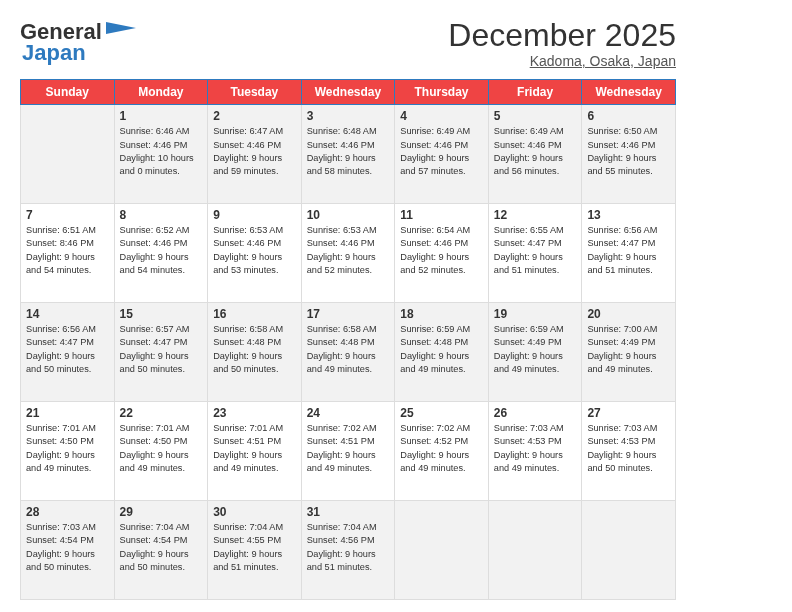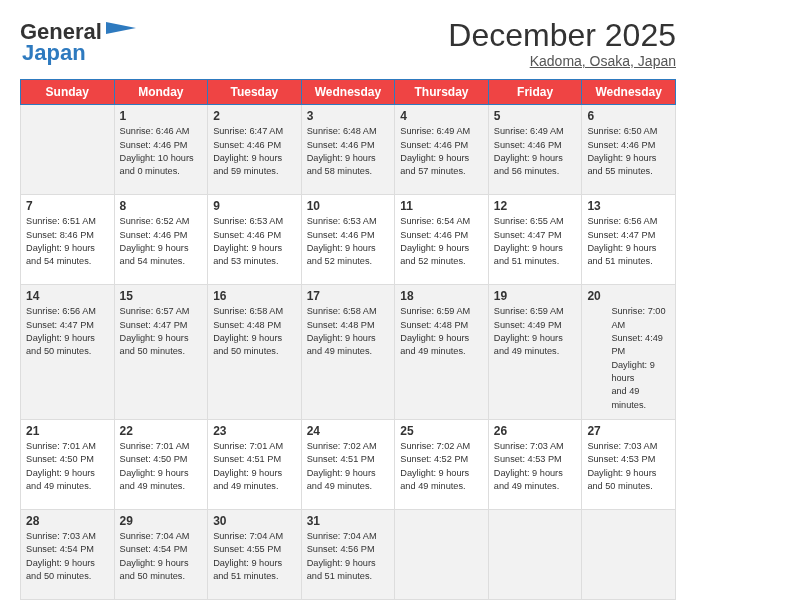--- a/index.html
+++ b/index.html
@@ -250,21 +250,21 @@
           </td>
           <td>
             <span class="day-num">19</span>
             <div class="day-info" style="white-space: pre-line;">Sunrise: 6:59 AM
 Sunset: 4:49 PM
 Daylight: 9 hours
 and 49 minutes.</div>
           </td>
           <td>
             <span class="day-num">20</span>
-            <div class="day-info" style="white-space: pre-line; margin-left: 24px;">Sunrise: 7:00 AM
+            <div class="day-info" style="white-space: pre-line;">Sunrise: 7:00 AM
 Sunset: 4:49 PM
 Daylight: 9 hours
 and 49 minutes.</div>
           </td>
         </tr>
         <tr class="row-white">
           <td>
             <span class="day-num">21</span>
             <div class="day-info" style="white-space: pre-line;">Sunrise: 7:01 AM
 Sunset: 4:50 PM

